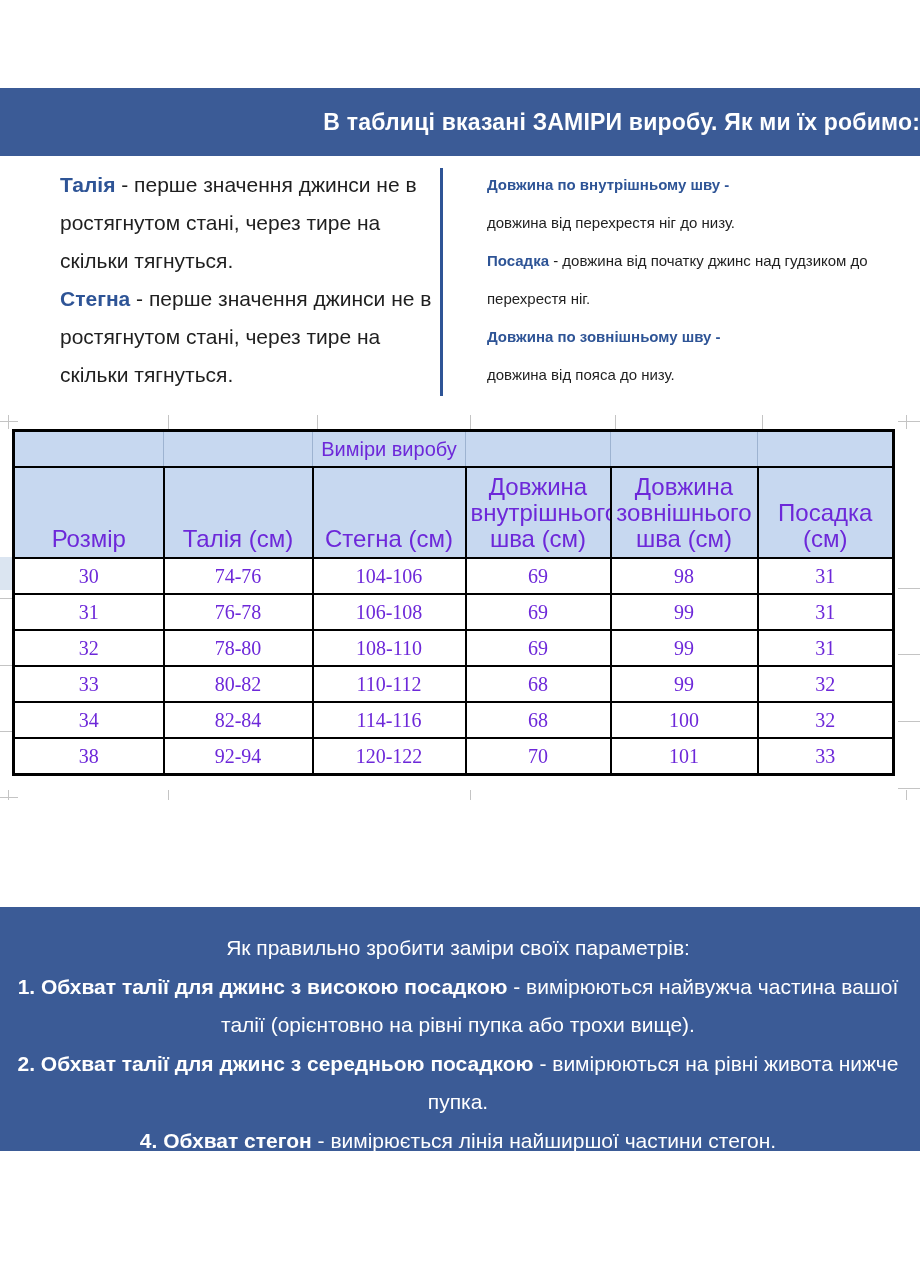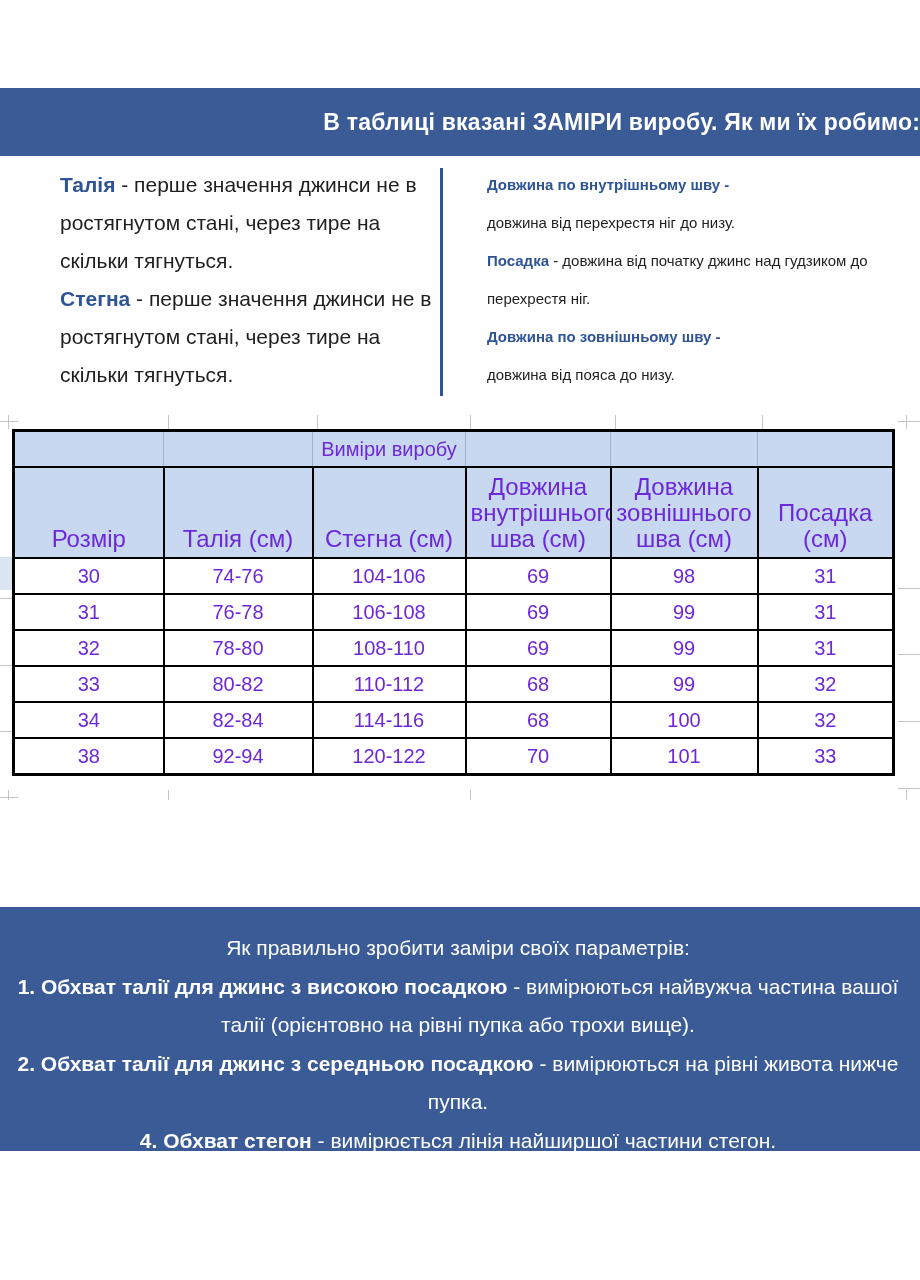--- a/index.html
+++ b/index.html
@@ -44,20 +44,21 @@
     border-bottom:2px solid #000;font-size:20px;padding:2px;
   }
   .header-row th{
     height:84px;background:#c7d8f0;font-weight:normal;
     border:2px solid #000;vertical-align:bottom;text-align:center;
     padding:0 4px 5px 4px;line-height:26px;font-size:24px;
   }
   .size-table tbody td{
     height:32px;border:2px solid #000;text-align:center;vertical-align:middle;
     background:#ffffff;
+    font-family:Liberation Serif, serif;
   }
   
   .stub{position:absolute;background:#c4c4c4;}
   .stub.blue-cell{background:#dbe5f1;}
   
   .bottom-banner{
     position:absolute;left:0;top:907px;width:920px;height:244px;
     background:#3b5b96;color:#ffffff;box-sizing:border-box;
     padding:22px 20px 0 16px;font-size:21px;line-height:38px;
   }

